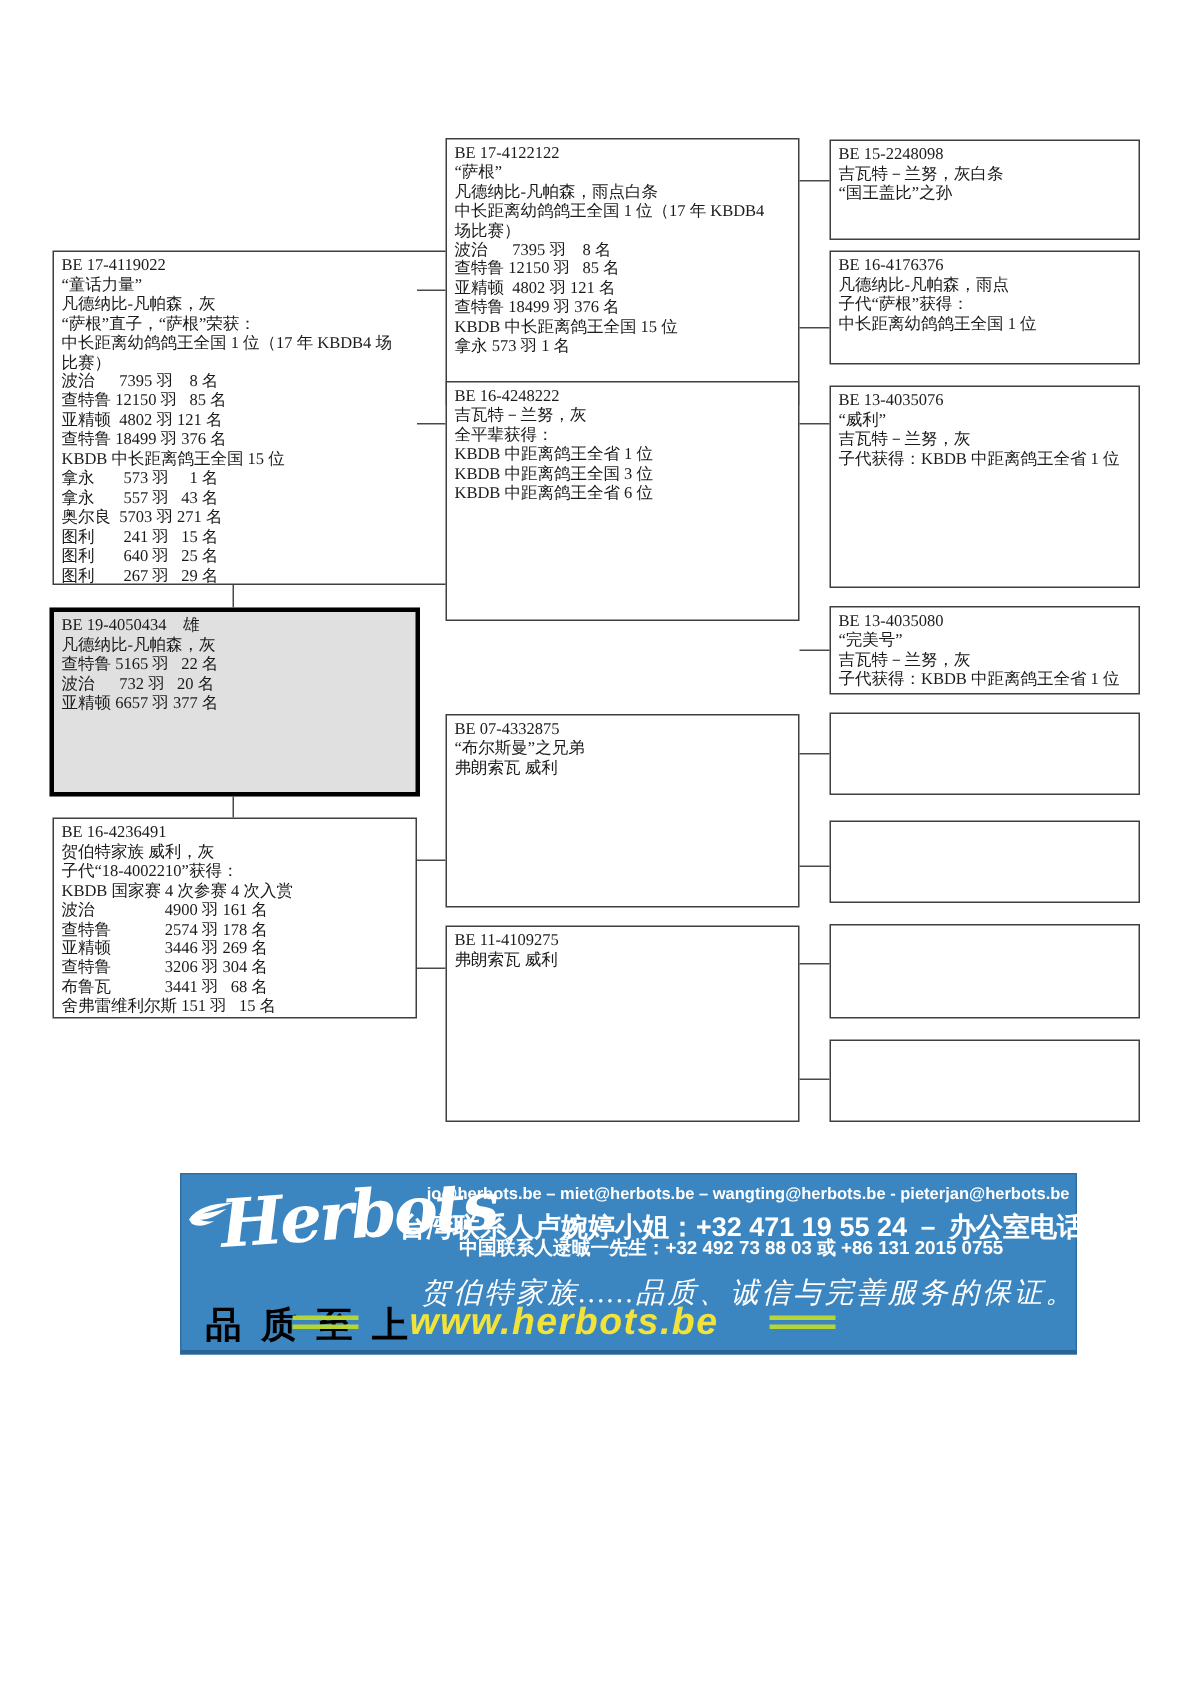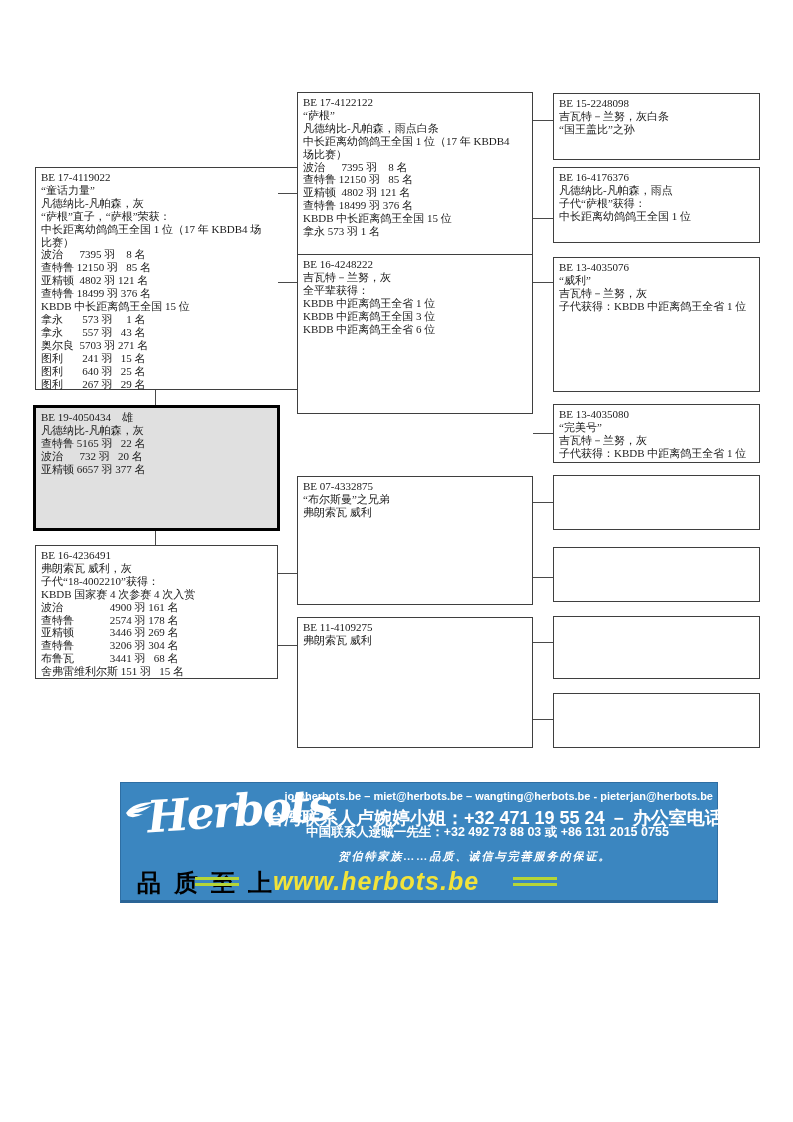--- a/index.html
+++ b/index.html
@@ -28,21 +28,21 @@
   #banner .wing{position:absolute;left:4px;top:16px;}
   #banner .quality{position:absolute;left:16px;top:56px;color:#000000;font-weight:bold;
           font-size:24px;letter-spacing:13px;font-family:"Liberation Serif","DejaVu Serif",serif;margin-top:28px;}
   #banner .email-line{position:absolute;left:145px;right:4px;top:7px;color:#fff;
           font-weight:bold;font-size:11px;text-align:right;white-space:nowrap;}
   #banner .tw-line{position:absolute;left:145px;right:8px;top:23px;color:#ffffff;
           font-weight:bold;font-size:18px;text-align:right;white-space:nowrap;}
   #banner .cn-line{position:absolute;left:145px;right:8px;top:41px;color:#fff;
           font-weight:bold;font-size:12.5px;text-align:center;white-space:nowrap;}
   #banner .tagline{position:absolute;left:160px;right:48px;top:66px;color:#fff;
-          font-weight:bold;font-style:italic;font-size:11px;text-align:center;
+          font-weight:normal;font-style:italic;font-size:19px;text-align:center;
           letter-spacing:2px;white-space:nowrap;
           font-family:"Liberation Serif","DejaVu Serif",serif;}
   #banner .www-row{position:absolute;left:60px;top:84px;width:390px;display:flex;
           align-items:center;justify-content:center;gap:34px;}
   #banner .decor{width:44px;height:9px;border-top:3px solid;border-bottom:3px solid;box-sizing:border-box;}
   #banner .www{font-size:25px;font-weight:bold;font-style:italic;letter-spacing:1px;}
 </style>
 </head>
 <body>
 
@@ -71,21 +71,21 @@
   <div class="pbox subject" style="left:33px;top:405px;width:247px;height:126px;">
       <div class="tl">BE 19-4050434    雄</div>
       <div class="tl">凡德纳比-凡帕森，灰</div>
       <div class="tl">查特鲁 5165 羽   22 名</div>
       <div class="tl">波治      732 羽   20 名</div>
       <div class="tl">亚精顿 6657 羽 377 名</div>
     </div>
 
   <div class="pbox" style="left:35px;top:545px;width:243px;height:134px;">
       <div class="tl">BE 16-4236491</div>
-      <div class="tl">弗朗索瓦 威利，灰</div>
+      <div class="tl">贺伯特家族 威利，灰</div>
       <div class="tl">子代“18-4002210”获得：</div>
       <div class="tl">KBDB 国家赛 4 次参赛 4 次入赏</div>
       <div class="tl">波治                 4900 羽 161 名</div>
       <div class="tl">查特鲁             2574 羽 178 名</div>
       <div class="tl">亚精顿             3446 羽 269 名</div>
       <div class="tl">查特鲁             3206 羽 304 名</div>
       <div class="tl">布鲁瓦             3441 羽   68 名</div>
       <div class="tl">舍弗雷维利尔斯 151 羽   15 名</div>
     </div>
 

